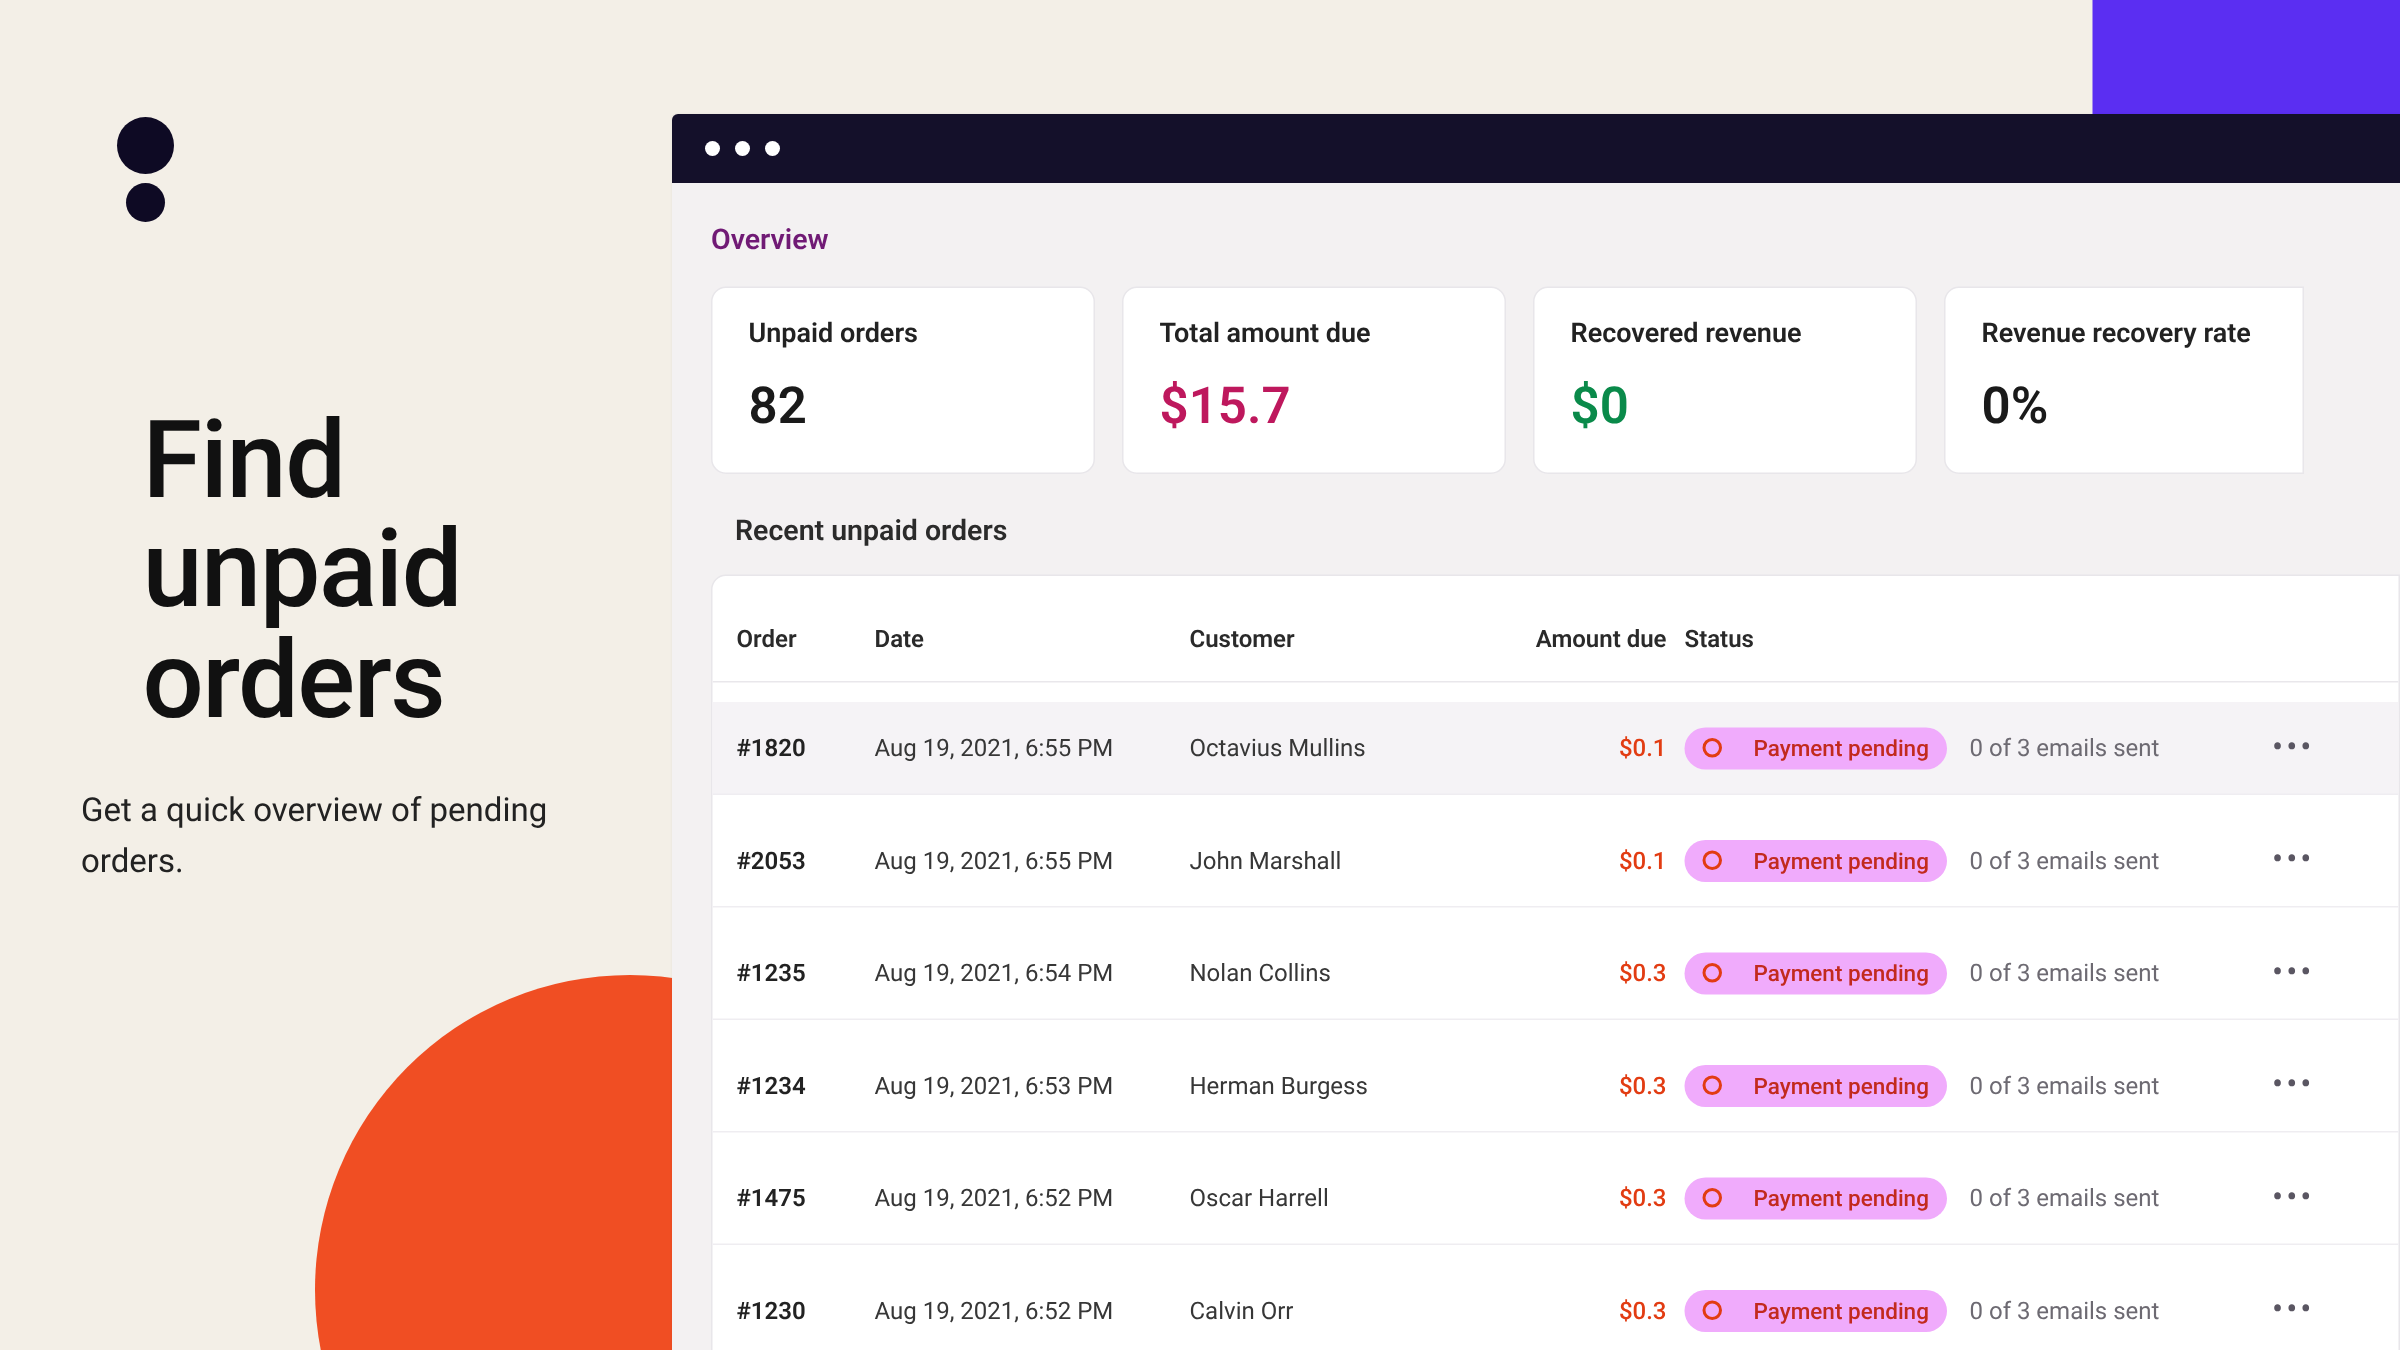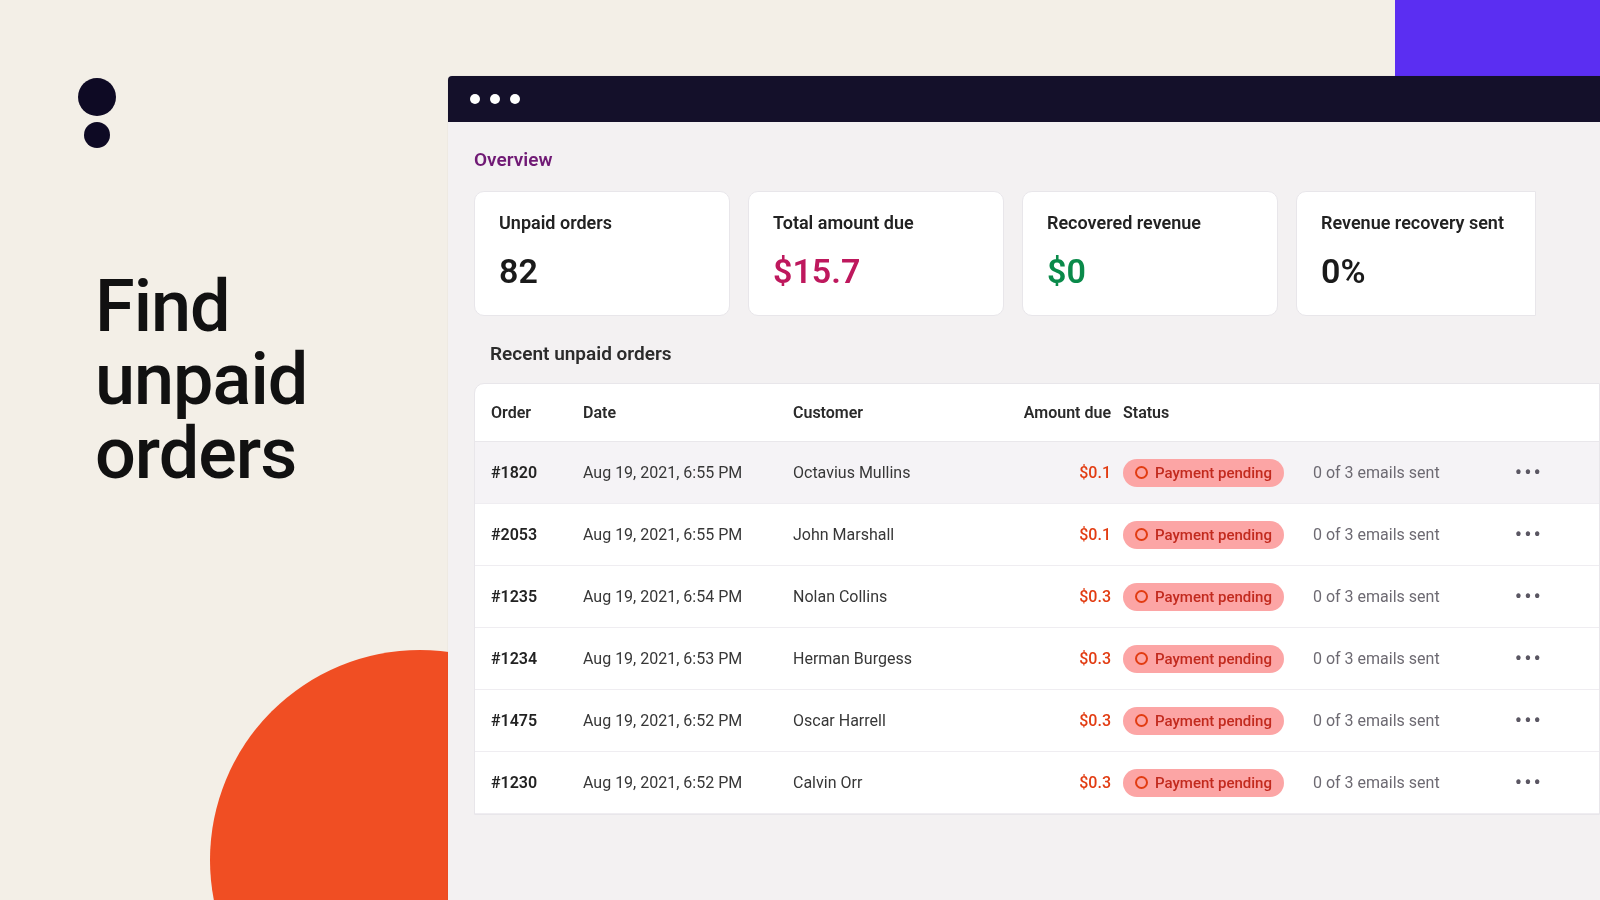--- a/index.html
+++ b/index.html
@@ -30,45 +30,46 @@
   .card:last-child { min-width:240px; border-top-right-radius:0; border-bottom-right-radius:0; }
   .card .lbl { font-size:18px; font-weight:600; color:#222; }
   .card .val { margin-top:18px; font-size:34px; font-weight:600; }
   .v-black { color:#1a1a1a; }
   .v-red   { color:#be185d; }
   .v-green { color:#0a8a4a; }
 
   .table-title { font-size:19px; font-weight:600; margin:26px 16px 18px; color:#2b2b2b; }
 
   .table { background:#fff; border:1px solid #e8e6ea; border-radius:10px 0 0 0; overflow:hidden; }
-  .thead, .row { display:grid; grid-template-columns: 92px 210px 200px 130px 190px 160px 70px; align-items:center; padding: 0 16px; }
+  .thead, .row { display:grid; grid-template-columns: 92px 210px 200px 130px 190px 160px 70px; align-items:center; padding: 0 16px; margin-top: 13px; }
   .thead { height:58px; font-size:16px; font-weight:600; color:#2a2a2a; border-bottom:1px solid #e9e7eb; }
   .row   { height:62px; font-size:16px; color:#373737; border-bottom:1px solid #efedf1; }
   .row:first-of-type { background:#f5f3f6; }
   .c-order { font-weight:600; color:#222; }
   .c-amt   { color:#e23c12; text-align:right; padding-right:12px; font-weight:500; }
   .thead .c-amt { color:#2a2a2a; font-weight:600; }
   .c-emails{ color:#6d6a72; }
   .c-more  { text-align:right; color:#5a5662; font-size:22px; letter-spacing:2px; cursor:pointer; user-select:none; }
 
-  .badge { display:inline-flex; align-items:center; gap:7px; background:#fca5a5; color:#c22a1e; font-size:15px; font-weight:500; padding:5px 12px; border-radius:14px; }
+  .badge { display:inline-flex; align-items:center; gap:21px; background:#f0abfc; color:#c22a1e; font-size:15px; font-weight:500; padding:5px 12px; border-radius:14px; }
   .badge .ring { width:13px; height:13px; border:2.5px solid #e23c12; border-radius:50%; display:inline-block; }
 </style>
 </head>
 <body>
 
 <div class="deco-purple"></div>
 <div class="deco-orange"></div>
 <div class="deco-dots">
   <div class="d1"></div>
     <div class="d2"></div>
 </div>
 
 <div class="hero">
   <h1>Find unpaid orders</h1>
+  <p>Get a quick overview of pending orders.</p>
 </div>
 
 <div class="app">
   <div class="titlebar">
     <span></span>
     <span></span>
     <span></span>
   </div>
 
   <div class="app-body">
@@ -81,21 +82,21 @@
       </div>
       <div class="card">
         <div class="lbl">Total amount due</div>
         <div class="val v-red">$15.7</div>
       </div>
       <div class="card">
         <div class="lbl">Recovered revenue</div>
         <div class="val v-green">$0</div>
       </div>
       <div class="card">
-        <div class="lbl">Revenue recovery sent</div>
+        <div class="lbl">Revenue recovery rate</div>
         <div class="val v-black">0%</div>
       </div>
     </div>
 
     <div class="table-title">Recent unpaid orders</div>
 
     <div class="table">
       <div class="thead">
         <div>Order</div>
         <div>Date</div>

